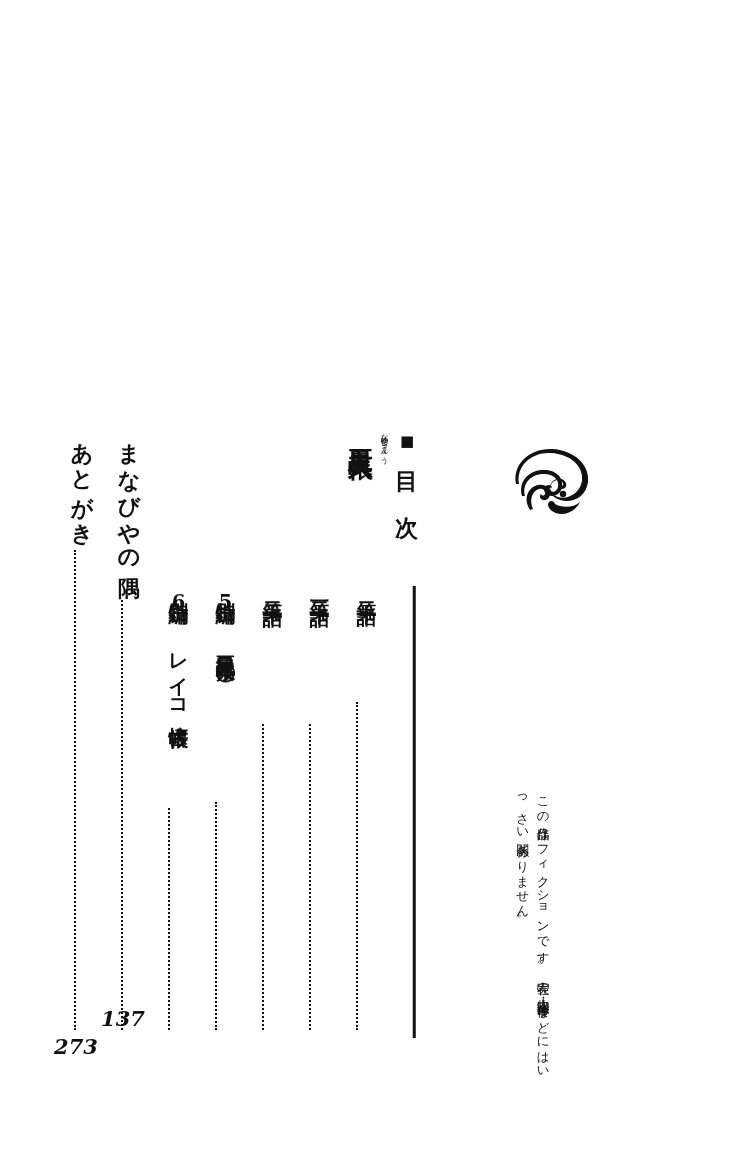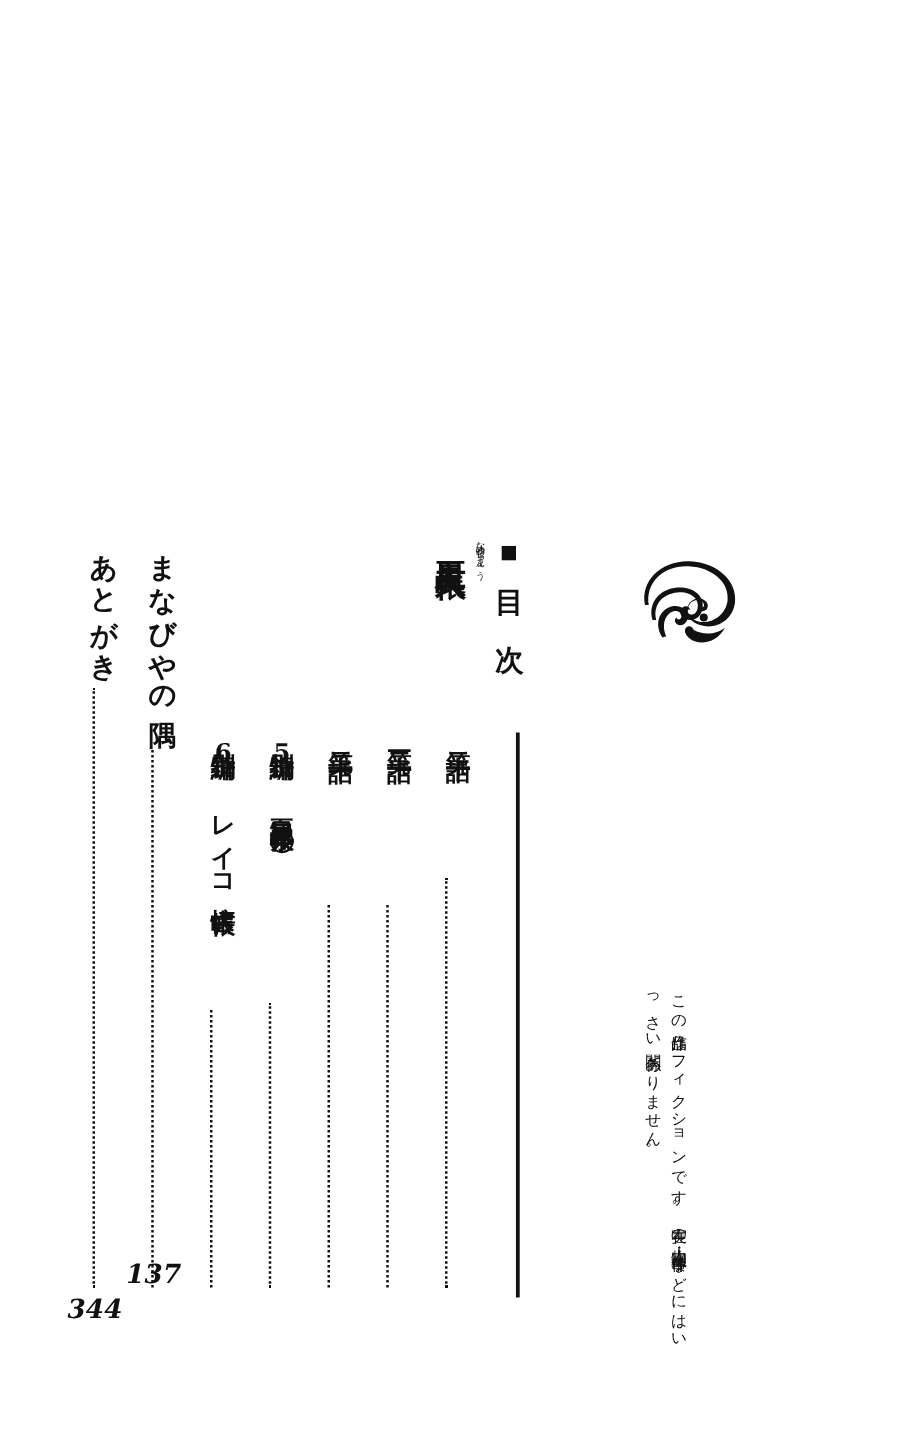--- a/index.html
+++ b/index.html
@@ -218,16 +218,16 @@
 
   <div class="entry" style="left:105px; width:36px; top:428px;">
     <div class="label" style="right:-4px; font-size:22px;">まなびやの隅</div>
     <div class="leader" style="top:172px; height:430px;"></div>
     <div class="pageno" style="top:578px;">137</div>
   </div>
 
   <div class="entry" style="left:58px; width:36px; top:428px;">
     <div class="label" style="right:-4px; font-size:22px;">あとがき</div>
     <div class="leader" style="top:122px; height:480px;"></div>
-    <div class="pageno" style="top:606px;">344</div>
+    <div class="pageno" style="top:606px;">273</div>
   </div>
 
 </div>
 
 </body></html>

